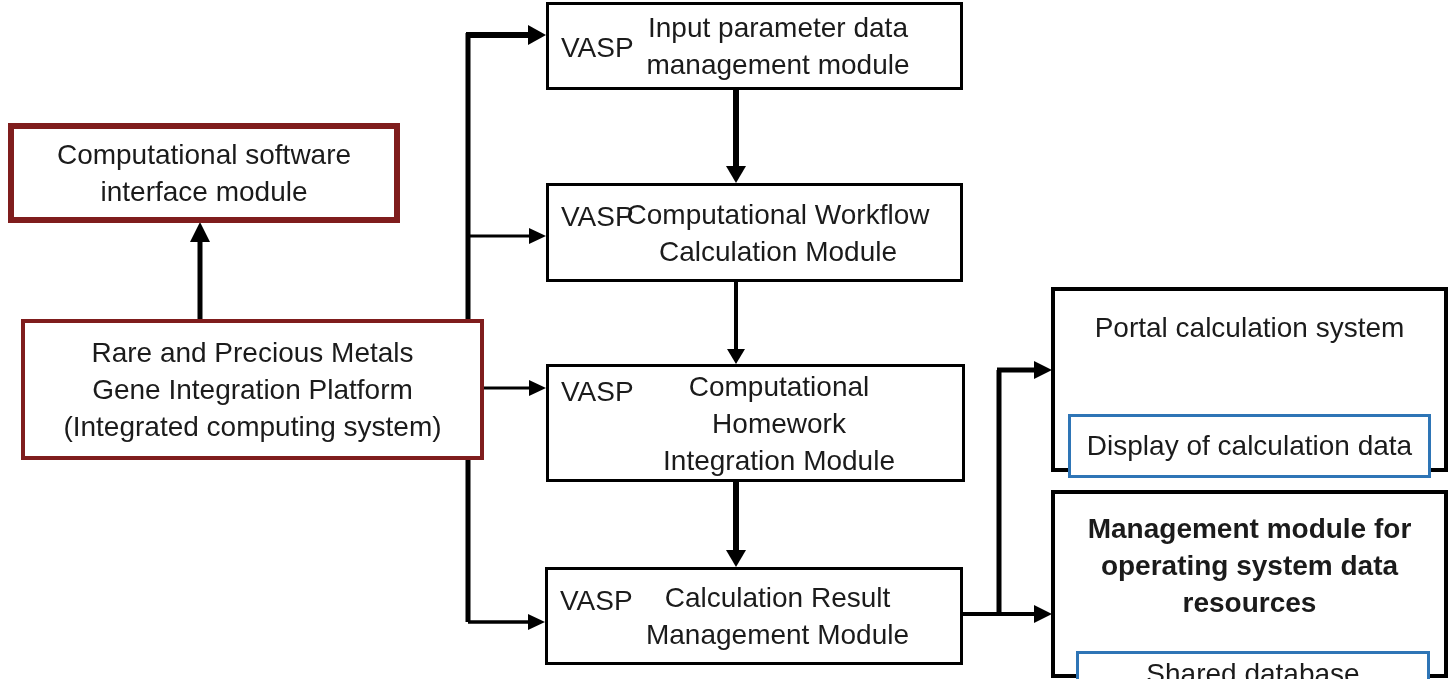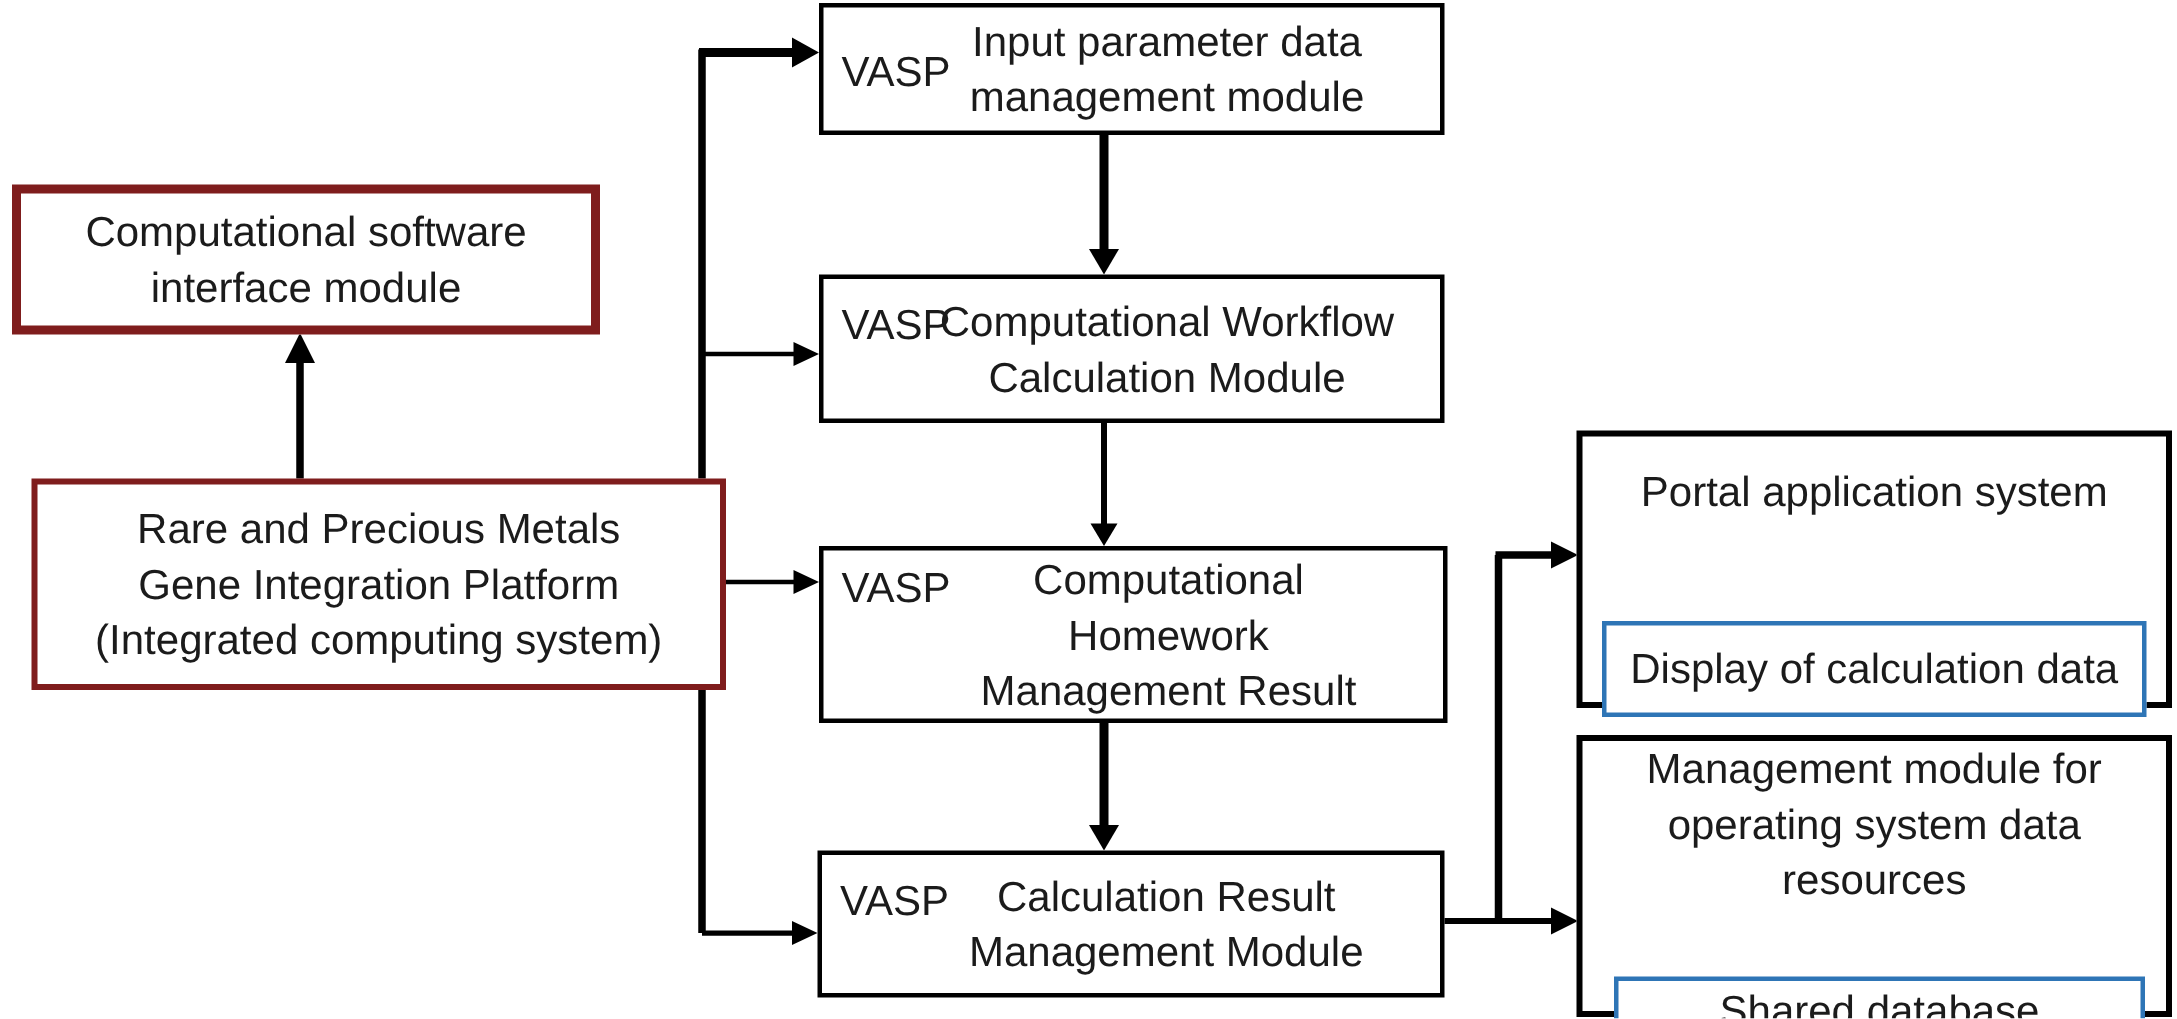--- a/index.html
+++ b/index.html
@@ -66,21 +66,21 @@
   .rbox2 { left: 1051px; top: 490px; width: 397px; height: 188px; }
   .rtitle {
     position: absolute;
     left: 0; right: 0;
     text-align: center;
     white-space: pre-line;
     font-size: 28px;
     line-height: 37px;
   }
   .rbox1 .rtitle { top: 18px; }
-  .rbox2 .rtitle { top: 0; }
+  .rbox2 .rtitle { top: 16px; font-weight: bold; }
   .innerbox {
     position: absolute;
     border: 3px solid #2E75B6;
     box-sizing: border-box;
     background: #ffffff;
     display: flex; align-items: center; justify-content: center;
     font-size: 28px;
     text-align: center;
     margin-top: 48px;
   }
@@ -148,31 +148,31 @@
   <div class="vbox vbox2">
     <span class="vasp">VASP</span>
     <div class="vtext">Computational Workflow
 Calculation Module</div>
   </div>
 
   <div class="vbox vbox3">
     <span class="vasp">VASP</span>
     <div class="vtext">Computational
 Homework
-Management Result</div>
+Integration Module</div>
   </div>
 
   <div class="vbox vbox4">
     <span class="vasp">VASP</span>
     <div class="vtext">Calculation Result
 Management Module</div>
   </div>
 
   <div class="rbox rbox1">
-    <div class="rtitle">Portal application system</div>
+    <div class="rtitle">Portal calculation system</div>
     <div class="innerbox inner1" style="border-color: rgb(46, 117, 182);">
       <span>Display of calculation data</span>
     </div>
   </div>
 
   <div class="rbox rbox2">
     <div class="rtitle">Management module for
 operating system data
 resources</div>
     <div class="innerbox inner2" style="border-color: rgb(46, 117, 182);">

